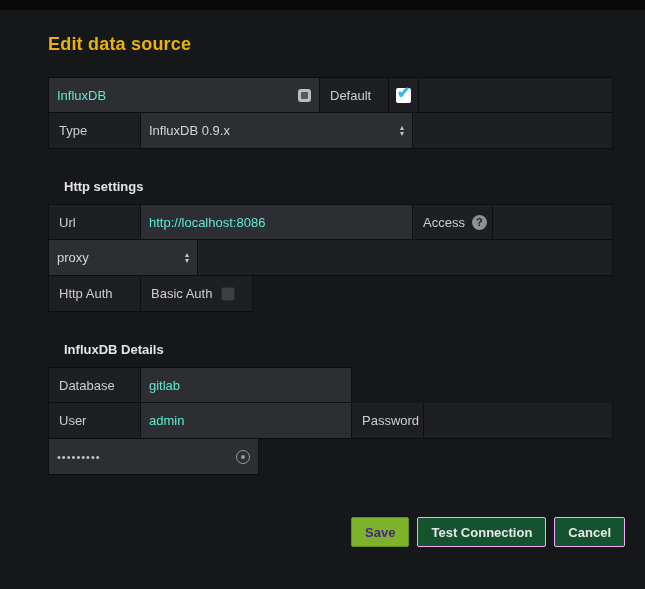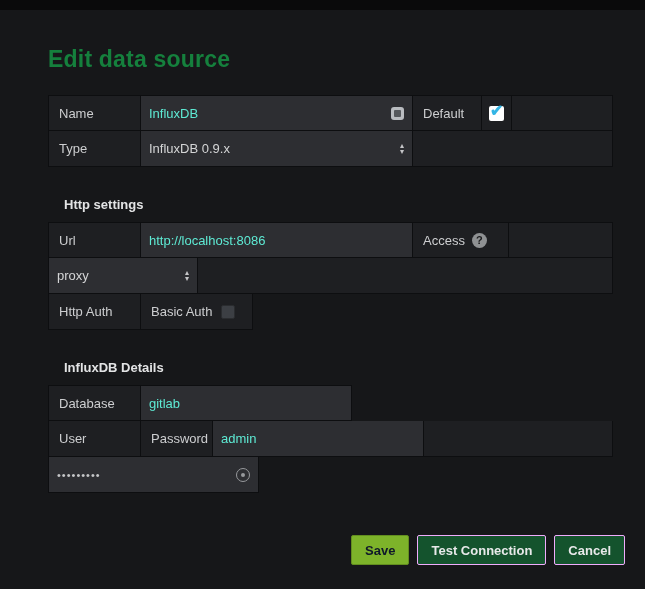--- a/index.html
+++ b/index.html
@@ -4,21 +4,21 @@
 <style>
   * { margin:0; padding:0; box-sizing:border-box; }
   html,body { width:645px; height:589px; overflow:hidden; }
   body {
     background:#161719;
     font-family:"Liberation Sans", sans-serif;
     color:#d4d5d6;
   }
   .top-strip { height:10px; background:#0a0a0b; }
   .content { padding:24px 20px 0 48px; }
-  .page-title { font-size:23px; font-weight:bold; color:#15803d; letter-spacing:0.2px;margin-top:12px; }
+  .page-title { font-size:18px; font-weight:bold; color:#eab308; letter-spacing:0.2px; }
 
   .section-title { font-size:13px; font-weight:bold; color:#e3e4e5; margin:30px 0 10px 16px; }
   .first-table { margin-top:22px; }
 
   .ftable { width:565px; }
   .trow { display:flex; }
   .cell {
     height:36px; display:flex; align-items:center;
     border-right:1px solid #0d0e10; border-bottom:1px solid #0d0e10;
     padding:0 10px; font-size:13px;
@@ -26,21 +26,21 @@
   .trow .cell:first-child { border-left:1px solid #0d0e10; }
   .ftable .trow:first-child .cell { border-top:1px solid #0d0e10; }
   .label-cell { background:#1e1f22; color:#cdced0; }
   .input-cell { background:#2d2e32; color:#d4d5d6; padding:0 8px; }
   .fill { flex:1; }
 
   .w-label { width:93px; }
   .w-input { width:272px; }
   .w-default { width:69px; }
   .w-check { width:30px; justify-content:center; }
-  .w-access { width:96px; }
+  .w-access { width:80px;justify-content:space-between; }
   .w-proxy { width:150px; }
   .w-auth1 { width:112px; }
   .w-auth2 { width:158px; }
   .w-dbinput { width:211px; }
   .w-pass { width:72px; }
 
   input.txt {
     flex:1; min-width:0; background:transparent; border:none; outline:none;
     color:#5eead4; font-family:"Liberation Sans", sans-serif; font-size:13px;
   }
@@ -77,35 +77,34 @@
     width:14px; height:14px; border:1px solid #97999c; border-radius:50%;
     display:flex; align-items:center; justify-content:center; cursor:pointer; flex:none;
   }
   .pw-icon i { display:block; width:4px; height:4px; background:#97999c; border-radius:50%; }
 
   .buttons-row { width:577px; display:flex; justify-content:flex-end; gap:8px; margin-top:42px; }
   .btn {
     height:30px; display:flex; align-items:center; padding:0 13px; border-radius:2px;
     font-family:"Liberation Sans", sans-serif; font-size:13px; font-weight:bold; cursor:pointer;
   }
-  .btn-save { background:#7db32a; border:1px solid #638e1f; color:#0f172a; }
+  .btn-save { background:#7db32a; border:1px solid #638e1f; color:#4c1d95; }
   .btn-secondary { background:#14532d; border:1px solid #f0abfc; color:#e8e9ea; }
 </style>
 </head>
 <body>
 
 <div class="top-strip"></div>
 
 <div class="content">
 
   <h1 class="page-title">Edit data source</h1>
 
   <div class="ftable first-table">
     <div class="trow">
-      <div class="cell label-cell w-label">Name</div>
       <div class="cell input-cell w-input">
         <input class="txt" type="text" value="InfluxDB" style="">
         <span class="autofill-icon">
             <i></i>
           </span>
       </div>
       <div class="cell label-cell w-default">Default</div>
       <div class="cell label-cell w-check">
         <span class="checkbox-checked">
           <span>✔</span>
@@ -161,24 +160,24 @@
   <div class="section-title">InfluxDB Details</div>
   <div class="ftable">
     <div class="trow">
       <div class="cell label-cell w-label">Database</div>
       <div class="cell input-cell w-dbinput">
         <input class="txt" type="text" value="gitlab" style="">
       </div>
     </div>
     <div class="trow">
       <div class="cell label-cell w-label">User</div>
-      <div class="cell label-cell w-pass">Password</div>
       <div class="cell input-cell w-dbinput">
         <input class="txt" type="text" value="admin" style="">
       </div>
+      <div class="cell label-cell w-pass">Password</div>
       <div class="cell label-cell fill"></div>
     </div>
     <div class="trow">
       <div class="cell input-cell w-dbinput">
         <input class="txt pw" type="text" value="•••••••••" style="">
         <span class="pw-icon">
             <i></i>
           </span>
       </div>
     </div>

